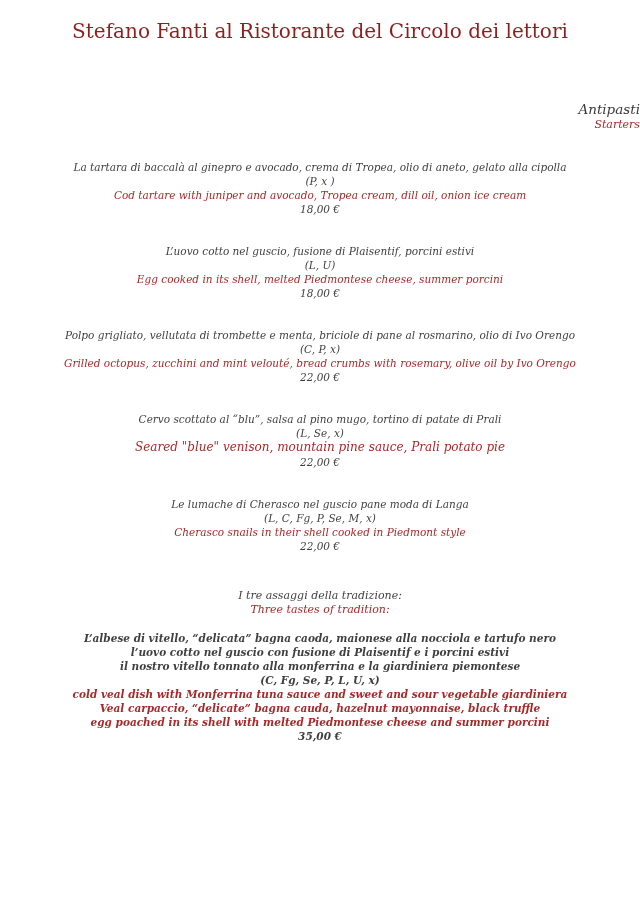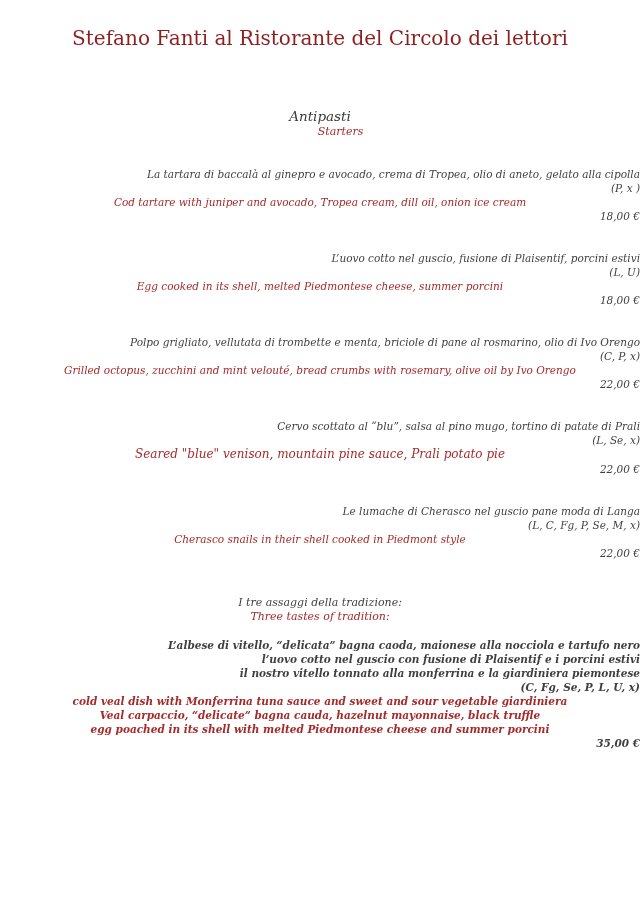--- a/index.html
+++ b/index.html
@@ -12,33 +12,34 @@
     height: 905px;
     overflow: hidden;
     font-family: "DejaVu Serif", serif;
   }
   .page {
     width: 640px;
     height: 905px;
     text-align: center;
     color: #3f3f3f;
     box-sizing: border-box;
-    padding-top: 26px;
+    padding-top: 19px;
   }
   .title {
     font-family: "DejaVu Serif", serif;
     font-style: normal;
     font-weight: 400;
     font-size: 20px;
     line-height: 24px;
     color: #8e1f1f;
     margin: 0;
   }
   .section-head {
     margin-top: 58px;
+    text-align: right;
   }
   .sec-it {
     font-style: italic;
     font-size: 13.5px;
     line-height: 17px;
     color: #3a3a3a;
   }
   .sec-en {
     font-style: italic;
     font-size: 11px;
@@ -52,21 +53,20 @@
   .item {
     margin-bottom: 28px;
     font-style: italic;
   }
   .item > div {
     line-height: 14px;
   }
   .it, .note, .price {
     font-size: 10.5px;
     color: #3f3f3f;
-    text-align: right;
   }
   .en {
     font-size: 10.5px;
     color: #a52a2a;
   }
   .en-large {
     font-size: 12px;
     line-height: 15px !important;
   }
   .tradition {

